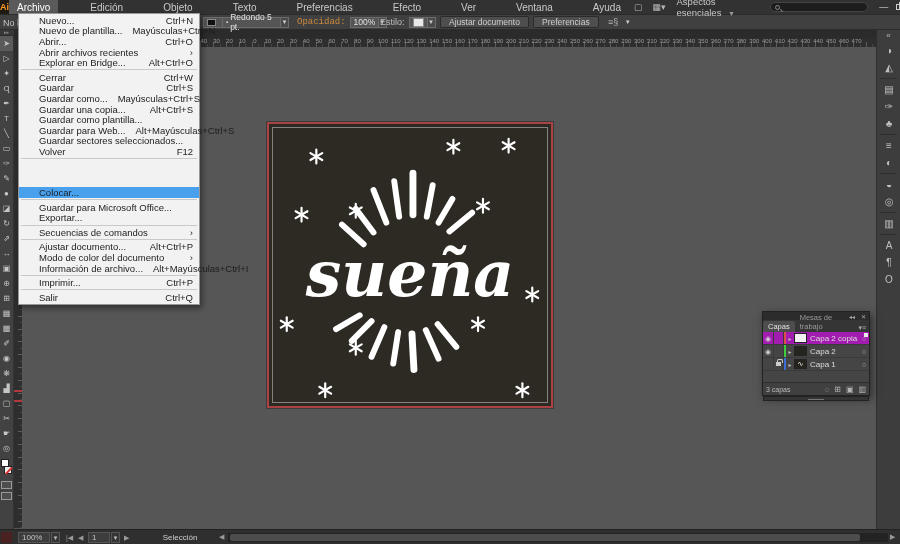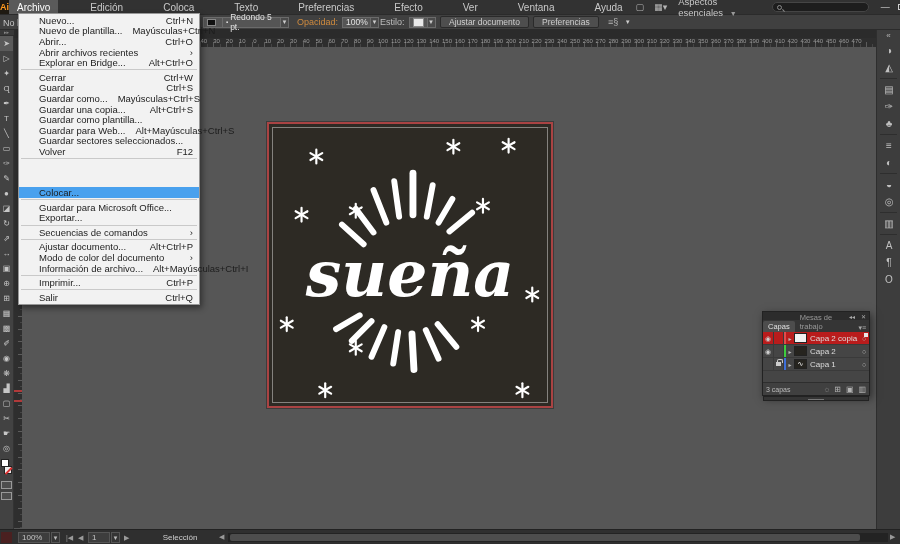--- a/index.html
+++ b/index.html
@@ -34,21 +34,21 @@
   #controlbar { left:0; top:14px; width:900px; height:16px; background:#404040;
                 border-top:1px solid #2b2b2b; border-bottom:1px solid #2b2b2b;
                 display:flex; align-items:center; font-size:9px; color:#bdbdbd; z-index:5; }
   #sel-status { position:absolute; left:3px; top:3px; white-space:nowrap; color:#c4c4c4; }
   .cb-group { display:flex; align-items:center; position:absolute; }
   .cb-field { background:#555; border:1px solid #6b6b6b; border-right:none; color:#e3e3e3;
               height:11px; display:flex; align-items:center; padding:0 3px; font-size:8.5px; }
   .cb-caret { background:#4a4a4a; border:1px solid #6b6b6b; height:11px; width:9px;
               display:flex; align-items:center; justify-content:center; color:#ccc; font-size:6px; }
   .cb-label { margin:0 4px; }
-  .cb-label.link { color:#cf8a3d; }
+  .cb-label.link { color:#cf8a3d;font-family:Liberation Mono, monospace; }
   .cb-button { background:#4e4e4e; border:1px solid #2a2a2a; border-radius:2px; color:#cfcfcf;
                height:12px; display:flex; align-items:center; padding:0 8px; font-size:8.5px; }
   .swatch-black { width:9px; height:7px; background:#111; border:1px solid #888; margin-right:3px; }
   .swatch-white { width:11px; height:9px; background:#e9e9e9; border:1px solid #888; }
 
   
   #tabbar { left:14px; top:30px; width:862px; height:8px; background:#2b2b2b; z-index:4; }
 
   
   #h-ruler { left:22px; top:38px; width:854px; height:9px; background:#2e2e2e; z-index:4;
@@ -115,21 +115,21 @@
                   display:flex; flex-direction:column; }
   #lp-header { height:8px; background:#2c2c2c; display:flex; justify-content:flex-end; align-items:center; }
   #lp-header span { color:#aaa; font-size:6px; padding:0 3px; }
   #lp-tabs { height:12px; background:#353535; display:flex; align-items:flex-end; font-size:7.5px; }
   .lp-tab { padding:1px 5px; color:#999; }
   .lp-tab.active { background:#4d4d4d; color:#e0e0e0; border-radius:2px 2px 0 0; }
   #lp-menu-btn { margin-left:auto; color:#aaa; font-size:7px; padding-right:3px; }
   #lp-rows { flex:1; background:#454545; }
   .lp-row { height:13px; display:flex; align-items:center; border-bottom:1px solid #3a3a3a;
             position:relative; font-size:8px; color:#ddd; }
-  .lp-row.selected { background:#b91c1c; }
+  .lp-row.selected { background:#a21caf; }
   .lp-eye { width:11px; text-align:center; color:#cfcfcf; font-size:7px; border-right:1px solid #3a3a3a; height:100%; line-height:13px; }
   .lp-lockcell { width:10px; height:100%; border-right:1px solid #3a3a3a; display:flex; align-items:center; justify-content:center; }
   .lock-glyph { width:5px; height:4px; background:#ccc; position:relative; }
   .lock-glyph::before { content:""; position:absolute; left:0.5px; top:-3px; width:4px; height:3px;
                         border:1px solid #ccc; border-bottom:none; border-radius:2px 2px 0 0; }
   .lp-colorbar { width:2px; height:100%; }
   .lp-arrow { width:8px; color:#bbb; font-size:6px; text-align:center; }
   .lp-thumb { width:13px; height:10px; border:1px solid #222; margin-right:3px;
               display:flex; align-items:center; justify-content:center; font-size:7px; color:#fff; }
   .lp-name { flex:1; white-space:nowrap; overflow:hidden; }
@@ -161,21 +161,21 @@
 </head>
 <body>
 
 <div id="app">
 
   <div id="titlebar" class="abs">
     <div id="ai-logo">Ai</div>
     <div id="menu-roots" style="display:flex;gap:24px;">
         <div class="menu-root active">Archivo</div>
         <div class="menu-root">Edición</div>
-        <div class="menu-root">Coloca</div>
+        <div class="menu-root">Objeto</div>
         <div class="menu-root">Texto</div>
         <div class="menu-root">Preferencias</div>
         <div class="menu-root">Efecto</div>
         <div class="menu-root">Ver</div>
         <div class="menu-root">Ventana</div>
         <div class="menu-root">Ayuda</div>
       </div>
     <div id="titlebar-right">
       <span class="tb-icon">▢</span>
       <span class="tb-icon">▦▾</span>

